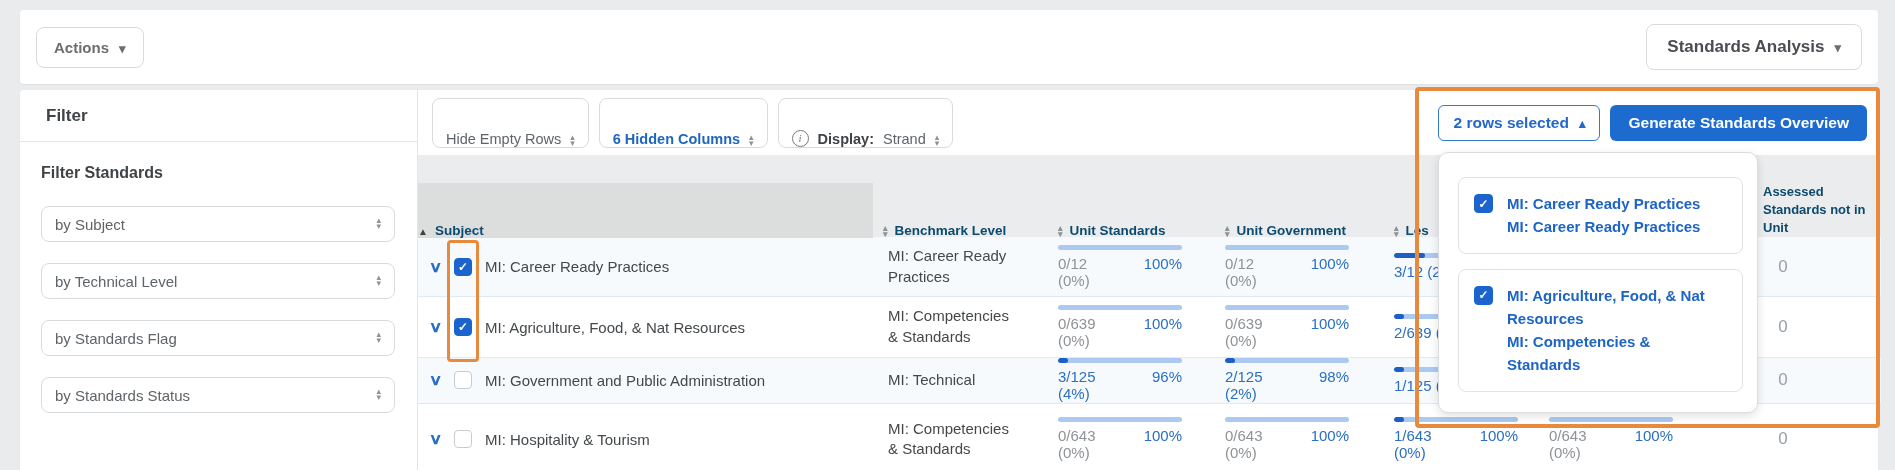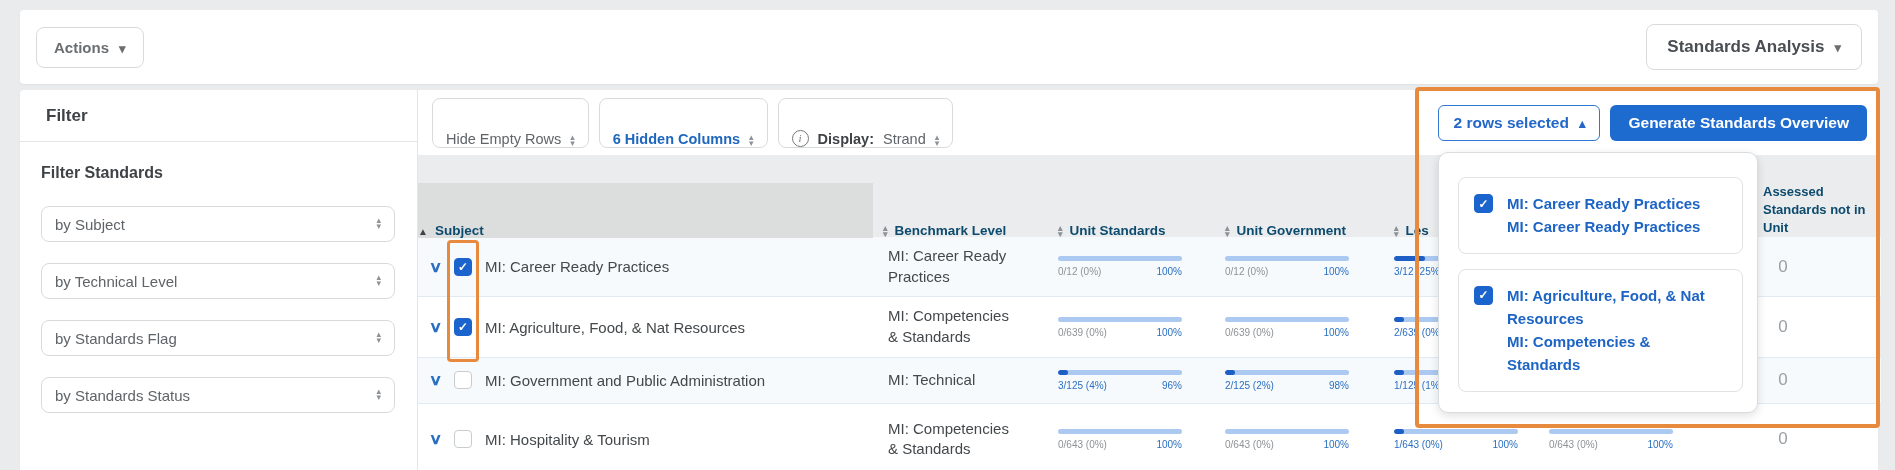--- a/index.html
+++ b/index.html
@@ -114,21 +114,21 @@
   }
   .checkbox.checked { background: #1b63cd; border-color: #1b63cd; }
   .checkbox.checked::before { content: "✓"; color: #fff; font-size: 12px; font-weight: 700; }
   .subject-label { font-size: 15px; color: #44484b; }
   .cell-benchmark { font-size: 15px; color: #44484b; line-height: 1.38; padding: 9px 38px 9px 15px; }
   .metric-cell { align-self: center; }
   .c4 { padding-left: 25px; } .c5 { padding-left: 19px; } .c6 { padding-left: 24px; }
   .metric { width: 124px; display: flex; flex-direction: column; gap: 5px; }
   .bar { height: 5px; background: #abc9f1; border-radius: 3px; overflow: hidden; }
   .bar-fill { height: 100%; width: 0; background: #1d5fc4; border-radius: 3px; }
-  .metric-text { display: flex; justify-content: space-between; font-size: 10px; gap: 28px; }
+  .metric-text { display: flex; justify-content: space-between; font-size: 15px; gap: 28px; }
   .m-label { color: #2a6fc0; } .m-label.zero { color: #8e9296; }
   .m-pct { color: #2a6fc0; }
   .cell-assessed { text-align: center; font-size: 17px; color: #9aa0a5; }
 
   
   .sel-panel {
     position: absolute; left: 1438px; top: 152px; width: 320px; height: 261px;
     background: #fff; border: 1px solid #d9dde0; border-radius: 10px;
     box-shadow: 0 3px 10px rgba(0,0,0,.12); z-index: 50; padding: 24px 14px 0 19px;
   }

